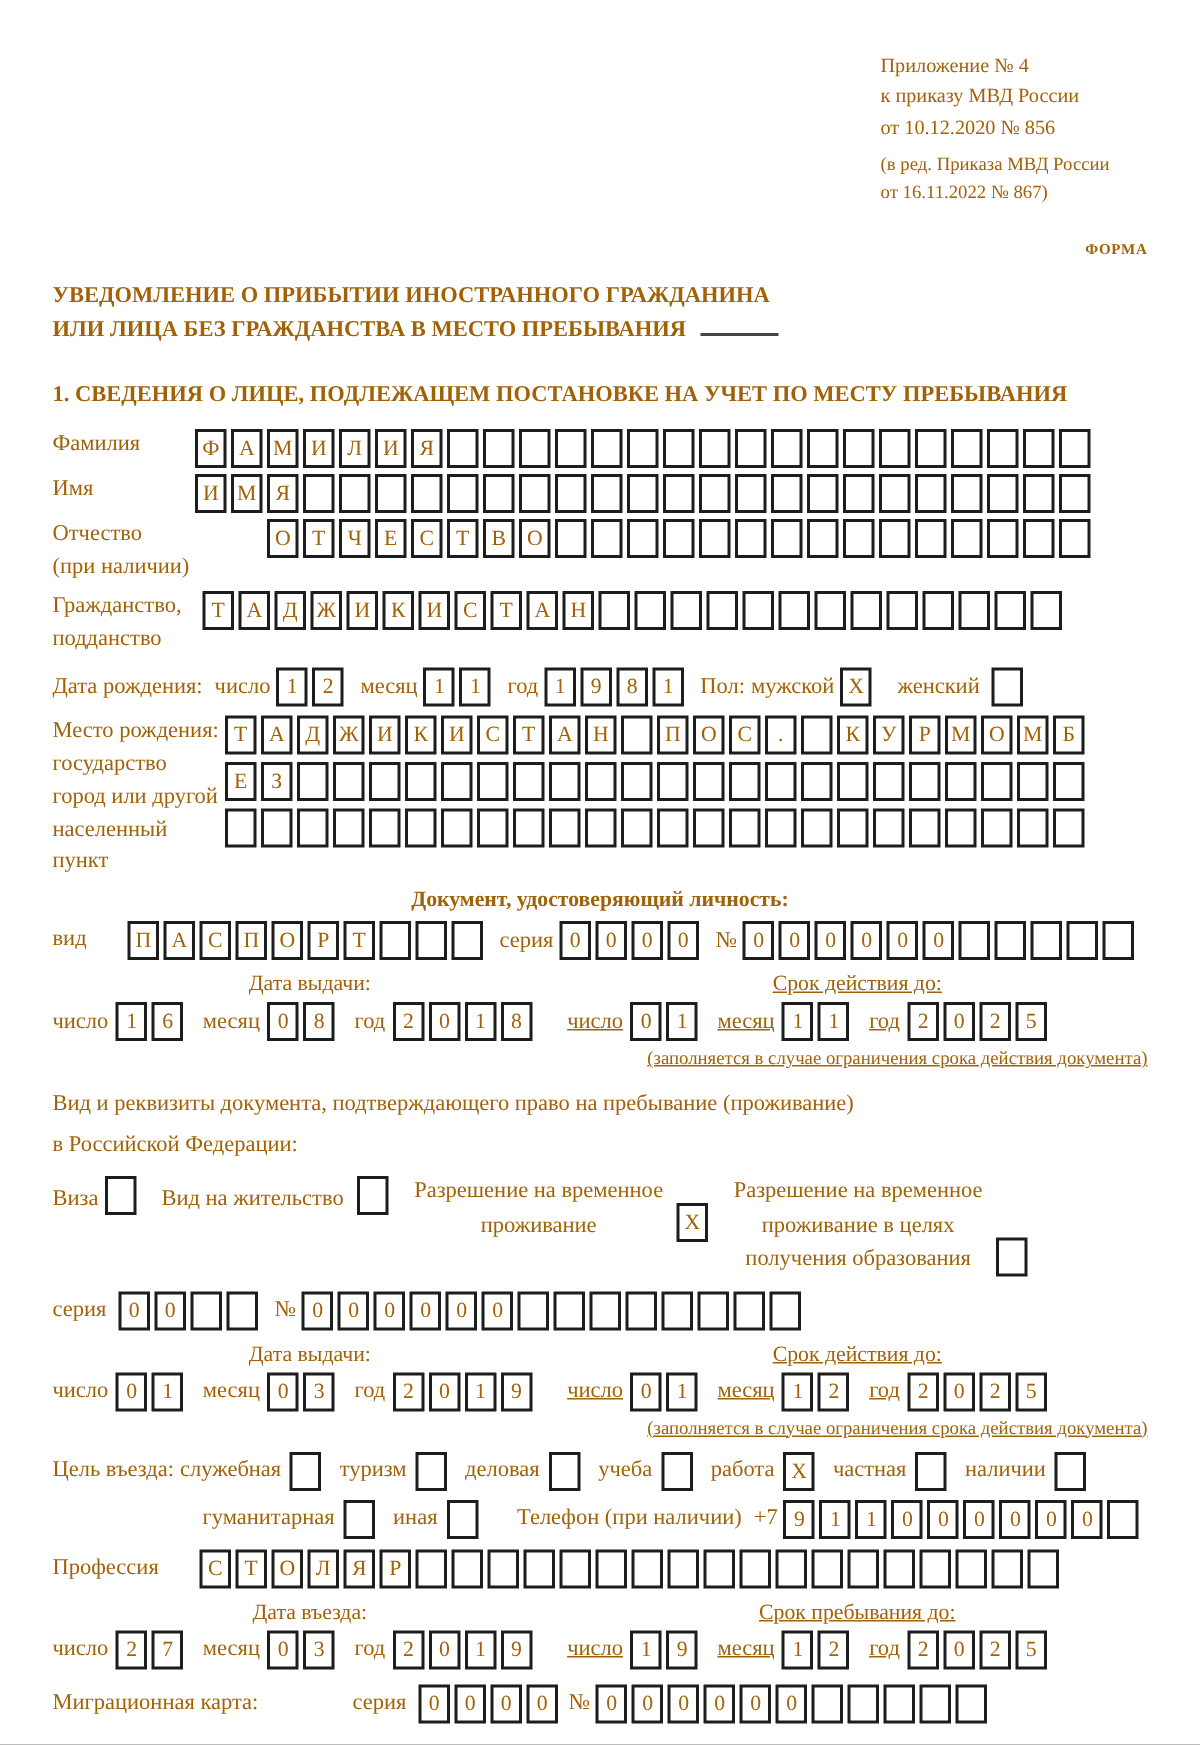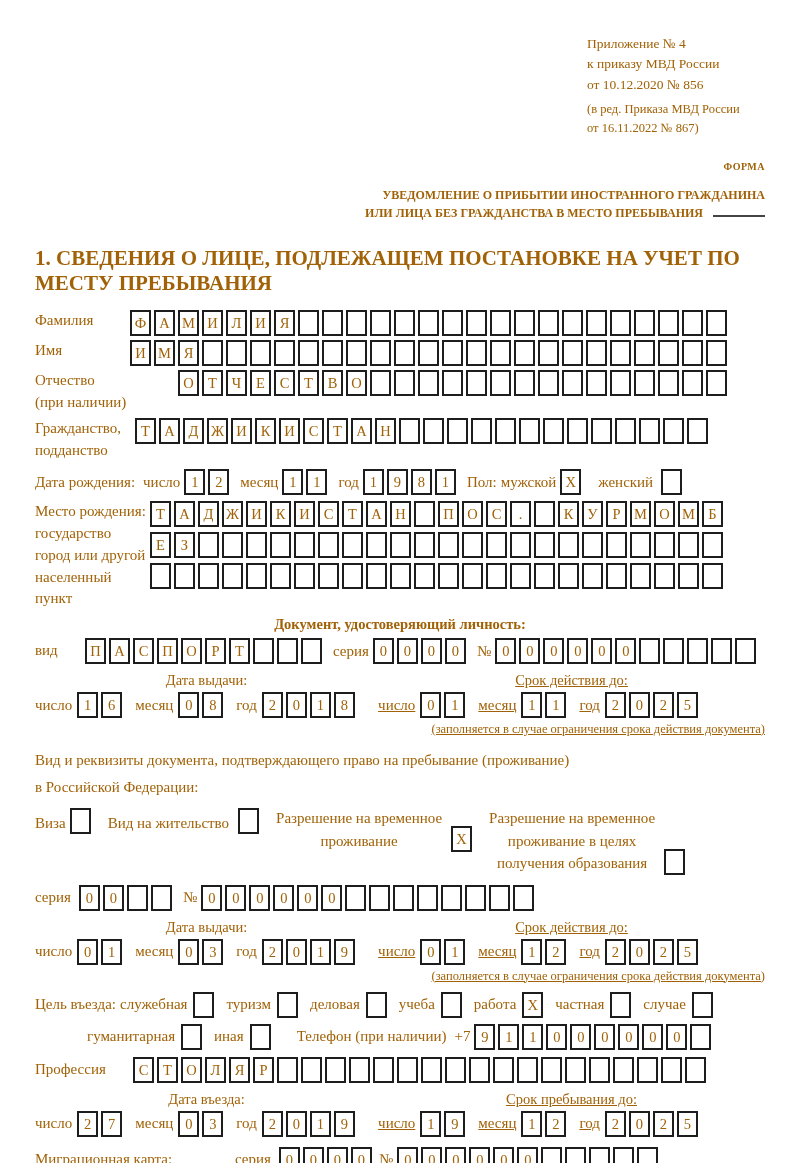--- a/index.html
+++ b/index.html
@@ -9,23 +9,23 @@
     padding:34px 35px 0 35px;overflow:hidden;position:relative;
     font-family:"Liberation Serif","DejaVu Serif",serif;font-size:15px;
   }
   .prewrap{white-space:pre-line;}
   
   .hdr{margin-left:auto;width:178px;}
   .hdr-appendix{font-size:13.5px;line-height:1.5;}
   .hdr-edition{font-size:12.5px;line-height:1.5;margin-top:5px;}
   .forma{text-align:right;font-weight:bold;font-size:10px;margin-top:24px;letter-spacing:.5px;}
   
-  .title{text-align:right;font-weight:bold;font-size:12px;line-height:1.5;margin-top:14px;}
+  .title{text-align:left;font-weight:bold;font-size:15px;line-height:1.5;margin-top:14px;}
   .title-underline{display:inline-block;width:52px;border-bottom:2px solid #444;margin-left:10px;}
-  .sec-head{font-weight:bold;font-size:21px;margin-top:24px;margin-bottom:14px;}
+  .sec-head{font-weight:bold;font-size:15px;margin-top:24px;margin-bottom:14px;}
   
   .row{display:flex;align-items:flex-start;margin-bottom:4px;white-space:nowrap;}
   .irow{display:flex;align-items:center;margin-bottom:4px;white-space:nowrap;}
   .lbl{line-height:1.45;flex-shrink:0;}
   .w95{width:95px;} .w140{width:143px;} .w100{width:100px;} .w115{width:115px;} .w85{width:88px;} .w50{width:50px;}
   .boxes{display:inline-block;white-space:nowrap;line-height:0;}
   .cell{
     display:inline-block;box-sizing:border-box;width:21px;height:26px;
     border:2px solid #1d1d1d;margin-right:3px;text-align:center;
     line-height:22px;font-size:14.5px;vertical-align:top;background:#fff;
@@ -240,26 +240,26 @@
       </span>
     <span class="p-opt">
         <span>работа</span>
         <span class="boxes"><span class="cell">X</span></span>
       </span>
     <span class="p-opt">
         <span>частная</span>
         <span class="boxes"><span class="cell"></span></span>
       </span>
     <span class="p-opt">
-        <span>случае</span>
-        <span class="boxes"><span class="cell"></span></span>
-      </span>
-  </div>
-
-  <div class="irow" style="margin-left:52px;margin-top:6px;">
+        <span>наличии</span>
+        <span class="boxes"><span class="cell"></span></span>
+      </span>
+  </div>
+
+  <div class="irow" style="margin-left:100px;margin-top:6px;">
     <span class="p-opt">
         <span>гуманитарная</span>
         <span class="boxes"><span class="cell"></span></span>
       </span>
     <span class="p-opt">
         <span>иная</span>
         <span class="boxes"><span class="cell"></span></span>
       </span>
     <span class="ml14 mr8">Телефон (при наличии)</span>
     <span class="mr4">+7</span>

